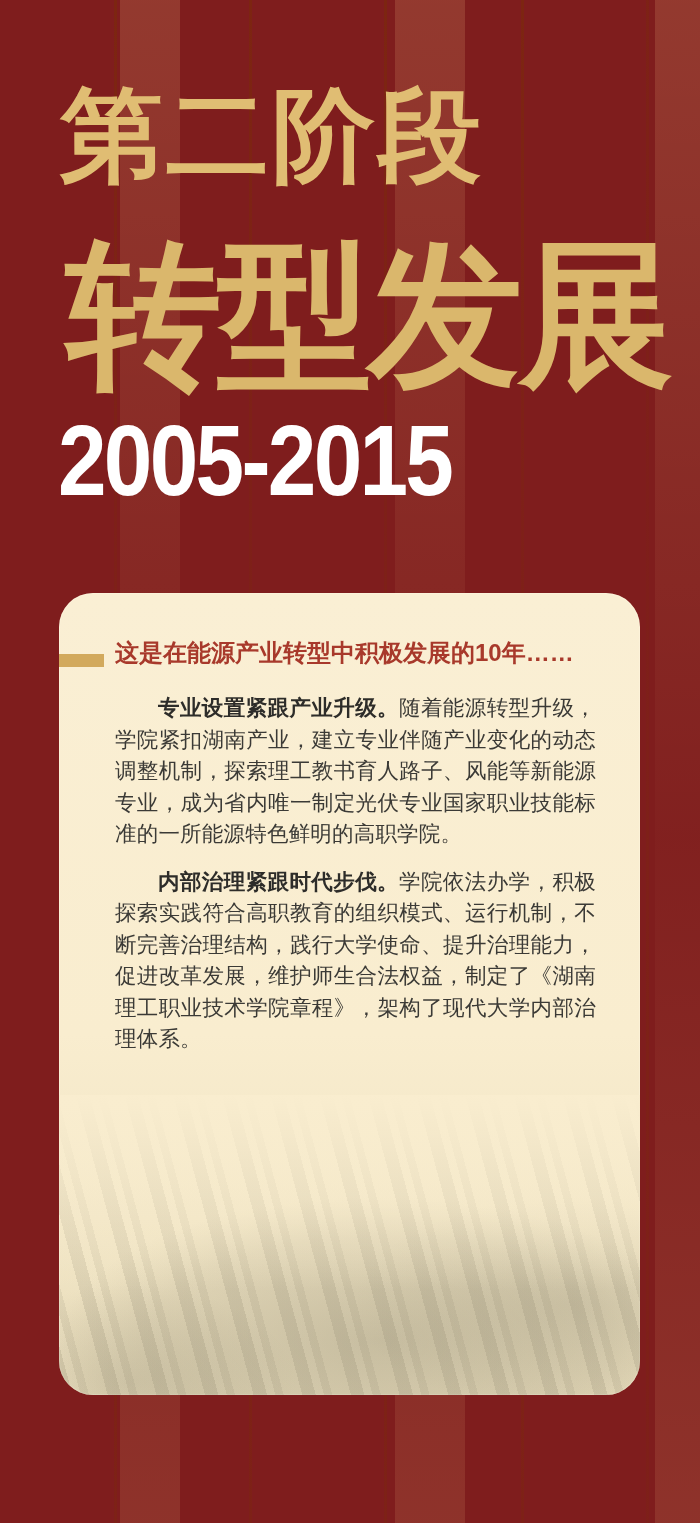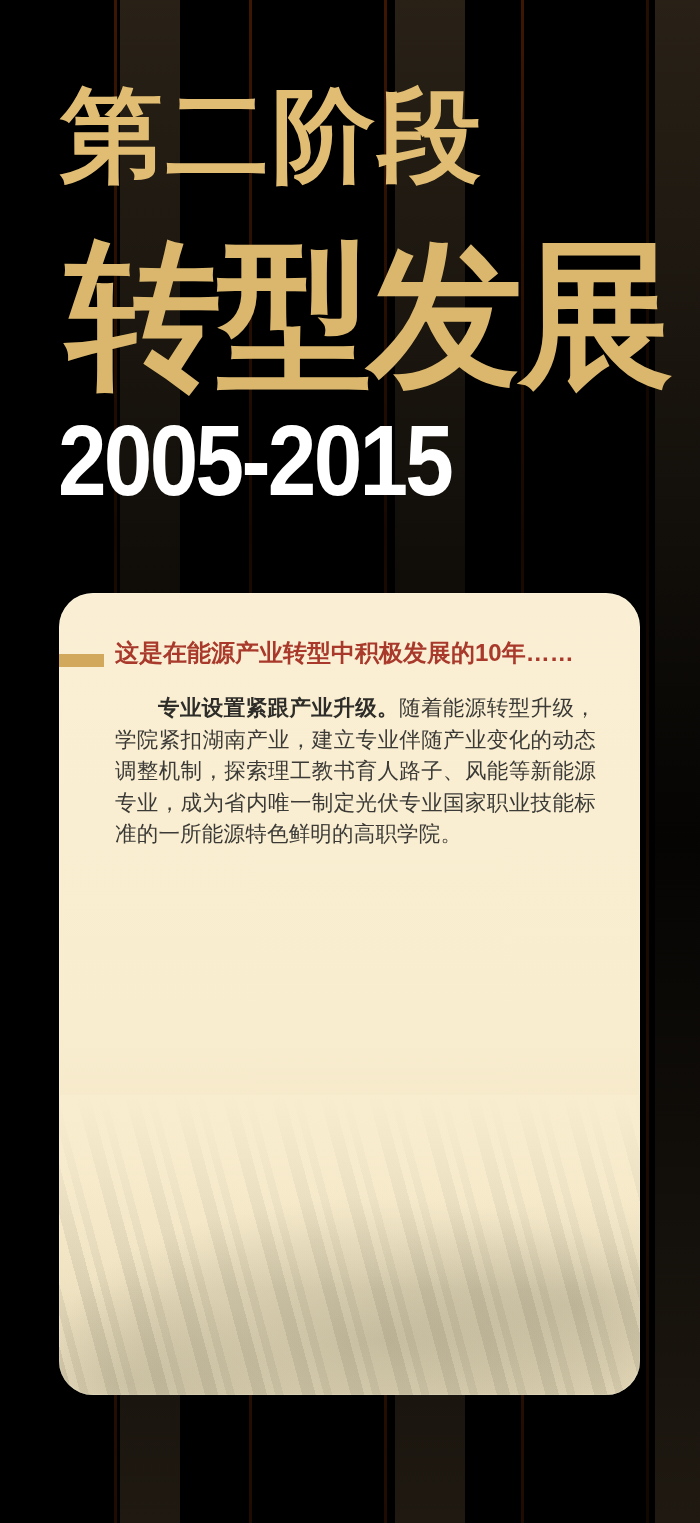--- a/index.html
+++ b/index.html
@@ -1,21 +1,21 @@
 <!DOCTYPE html>
 <html><head>
 <meta charset="utf-8">
 <style>
   html,body{margin:0;padding:0;}
   body{width:700px;height:1523px;position:relative;overflow:hidden;
        font-family:"Liberation Sans","DejaVu Sans",sans-serif;}
 
   
   .poster{position:absolute;inset:0;width:700px;height:1523px;overflow:hidden;
-    background-color:#000000;
+    background-color:#7f1d1d;
     background-image:
       repeating-linear-gradient(90deg,
         rgba(255,214,150,0.10) 0 2px, rgba(0,0,0,0) 2px 9px,
         rgba(125,50,8,0.10) 9px 11px, rgba(0,0,0,0) 11px 17px),
       linear-gradient(180deg, rgba(140,55,5,0.14) 0%, rgba(0,0,0,0) 14%,
         rgba(255,190,120,0.08) 38%, rgba(0,0,0,0) 60%,
         rgba(140,55,5,0.10) 86%, rgba(150,60,8,0.16) 100%),
       linear-gradient(90deg,
         #c45b16 0%, #d96f26 7%, #cd6particles 0, #cd651e 14%, #e0803a 24%,
         #d26a1e 34%, #c85e18 46%, #e07e32 58%, #d06820 70%,
@@ -88,16 +88,17 @@
   <div class="years">2005-2015</div>
 
   <div class="card">
     <div class="photo"></div>
 
     <div class="gold-tab"></div>
     <div class="headline">这是在能源产业转型中积极发展的10年……</div>
 
     <div class="body-copy">
       <p class="para"><span class="lead">专业设置紧跟产业升级。</span><span>随着能源转型升级，学院紧扣湖南产业，建立专业伴随产业变化的动态调整机制，探索理工教书育人路子、风能等新能源专业，成为省内唯一制定光伏专业国家职业技能标准的一所能源特色鲜明的高职学院。</span></p>
+      <p class="para"><span class="lead">内部治理紧跟时代步伐。</span><span>学院依法办学，积极探索实践符合高职教育的组织模式、运行机制，不断完善治理结构，践行大学使命、提升治理能力，促进改革发展，维护师生合法权益，制定了《湖南理工职业技术学院章程》，架构了现代大学内部治理体系。</span></p>
     </div>
   </div>
 
 </div>
 
 </body></html>

